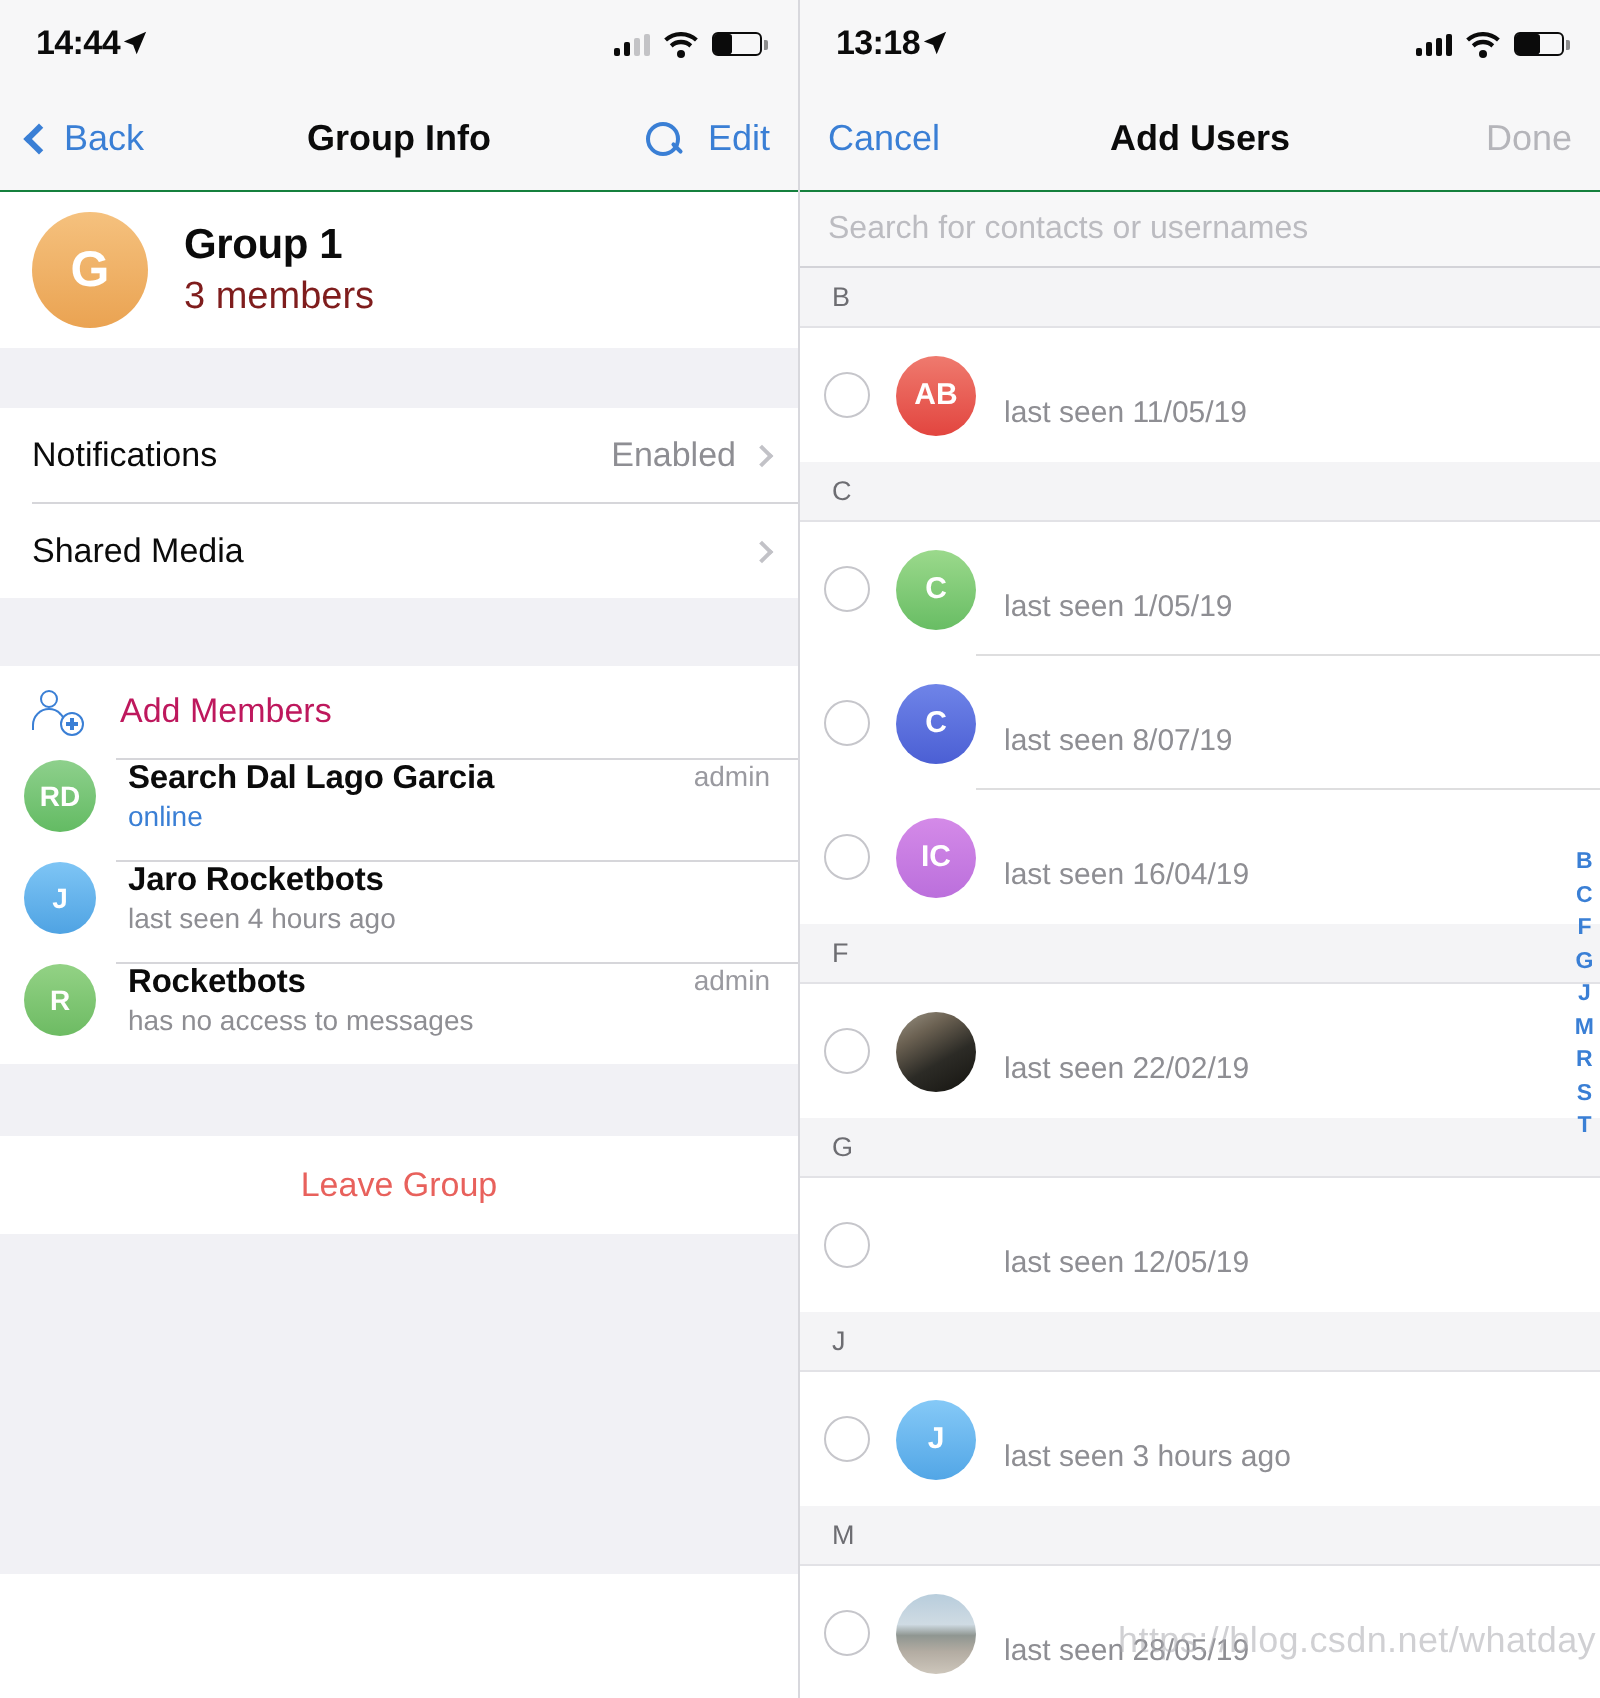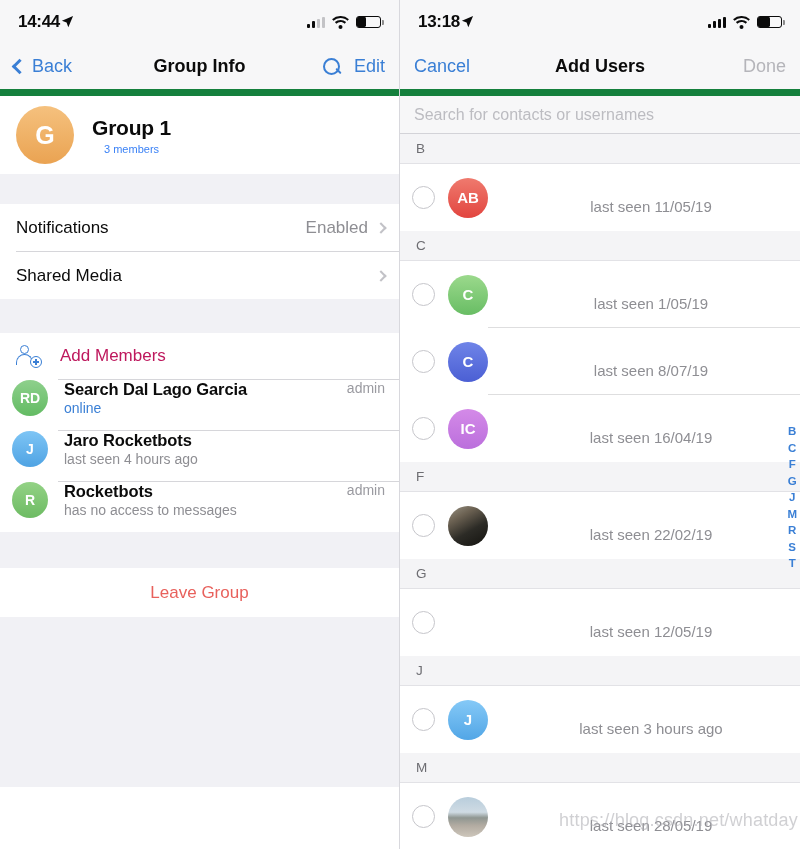--- a/index.html
+++ b/index.html
@@ -33,21 +33,21 @@
   .bars i.b4 { height: 11px; }
   .bars i.off { background: #c3c3c6; }
   .battery { width: 25px; height: 12px; border: 1.4px solid #0b0b0b; border-radius: 3px; position: relative; }
   .battery::after { content:""; position:absolute; right:-3.5px; top:3.2px; width:2px; height:5px; background:#0b0b0b; border-radius:0 1px 1px 0; opacity:.45;}
   .battery span { display:block; height:100%; background:#0b0b0b; border-radius:1.4px; }
 
   
   .navbar {
     height: 52px; background: #f7f7f8; position: relative;
     display: flex; align-items: center; justify-content: space-between;
-    padding: 0 14px; border-bottom: 7px solid #15803d;
+    padding: 0 14px; border-bottom: 1px solid #15803d;
   }
   .nav-title {
     position: absolute; left: 0; right: 0; text-align: center;
     font-size: 18px; font-weight: bold; color: #0b0b0b; pointer-events: none;
   }
   .nav-btn { font-size: 18px; color: #3a7fd5; display: flex; align-items: center; gap: 3px; z-index:2; }
   .nav-btn.dim { color: #b5b5ba; }
   .chev-back { display:inline-block; width: 11px; height: 11px; border-left: 3px solid #3a7fd5; border-bottom: 3px solid #3a7fd5; transform: rotate(45deg); margin-right: 4px; }
   .nav-right { display:flex; align-items:center; gap: 13px; z-index:2; }
   .search-glyph { width: 18px; height: 18px; position: relative; display:inline-block; }
@@ -56,23 +56,23 @@
 
   
   .gap { background: #f1f1f5; }
   .sep { height: 1px; background: #d6d6da; margin-left: 16px; }
 
   
   .group-head { background:#fff; height: 78px; display:flex; align-items:center; padding: 0 16px; }
   .avatar { border-radius: 50%; display:flex; align-items:center; justify-content:center;
             color:#fff; font-weight: bold; flex: none; overflow:hidden; }
   .avatar.big { width: 58px; height: 58px; font-size: 25px; }
-  .group-meta { margin-left: 18px; text-align: center; }
+  .group-meta { margin-left: 18px; }
   .group-name { font-size: 21px; font-weight: bold; color:#0b0b0b; letter-spacing:-.2px; }
-  .group-sub { font-size: 11px; color:#3b82f6; margin-top: 3px; }
+  .group-sub { font-size: 19px; color:#7f1d1d; margin-top: 3px; }
 
   
   .row { background:#fff; height: 47px; display:flex; align-items:center; padding: 0 14px 0 16px; }
   .row-label { font-size: 17px; color:#0b0b0b; flex: 1; }
   .row-value { font-size: 17px; color:#8e8e93; margin-right: 9px; }
   .chev-r { width: 8px; height: 8px; border-top: 2px solid #c2c2c7; border-right: 2px solid #c2c2c7; transform: rotate(45deg); flex:none; }
 
   
   .add-row { background:#fff; height: 46px; display:flex; align-items:center; padding-left: 16px; }
   .add-ico { width: 26px; height: 24px; position: relative; flex:none; }
@@ -97,21 +97,21 @@
   .leave-label { font-size: 17px; color:#e8615c; }
 
   
   .searchbar { height: 38px; background:#f7f7f8; display:flex; align-items:center; padding-left: 14px; border-bottom:1px solid #d3d3d8; }
   .searchbar input { border:none; outline:none; background:transparent; font-size:16px; color:#0b0b0b; width: 100%; font-family:"Liberation Sans", sans-serif; }
   .searchbar input::placeholder { color:#bcbcc1; }
   .sec-head { height: 30px; background:#f4f4f6; display:flex; align-items:center; padding-left:16px; font-size:13.5px; color:#6d6d72; border-bottom:1px solid #e2e2e6;}
   .contact { background:#fff; height: 67px; display:flex; align-items:center; padding-left: 12px; position: relative; }
   .radio { width: 23px; height: 23px; border:1.3px solid #c6c6cb; border-radius:50%; flex:none; background:#fff; }
   .avatar.md { width: 40px; height: 40px; font-size: 15px; margin-left: 13px; }
-  .contact-text { margin-left: 14px; flex: 1; min-width:0;text-align:center; }
+  .contact-text { margin-left: 14px; flex: 1; min-width:0; }
   .contact-name { font-size: 16px; font-weight:bold; color:#0b0b0b; height: 17px; }
   .contact-status { font-size: 15px; color:#8e8e93; }
   .contact .under { position:absolute; left: 88px; right: 0; bottom: 0; height:1px; background:#dededf; }
 
   
   .index {
     position: absolute; right: 3px; top: 425px;
     display:flex; flex-direction: column; align-items:center; gap: 4.5px;
     font-size: 11.5px; font-weight: bold; color:#3a7fd5; z-index: 20;
   }

